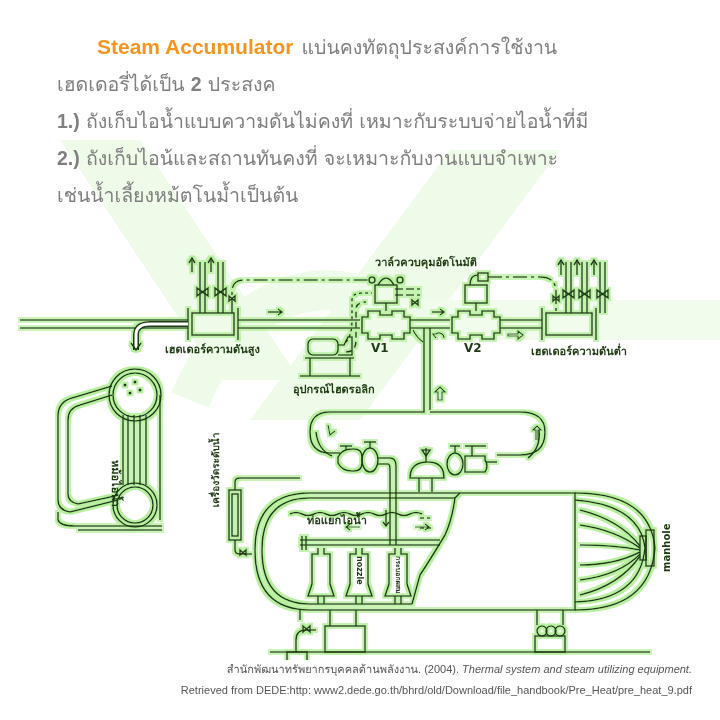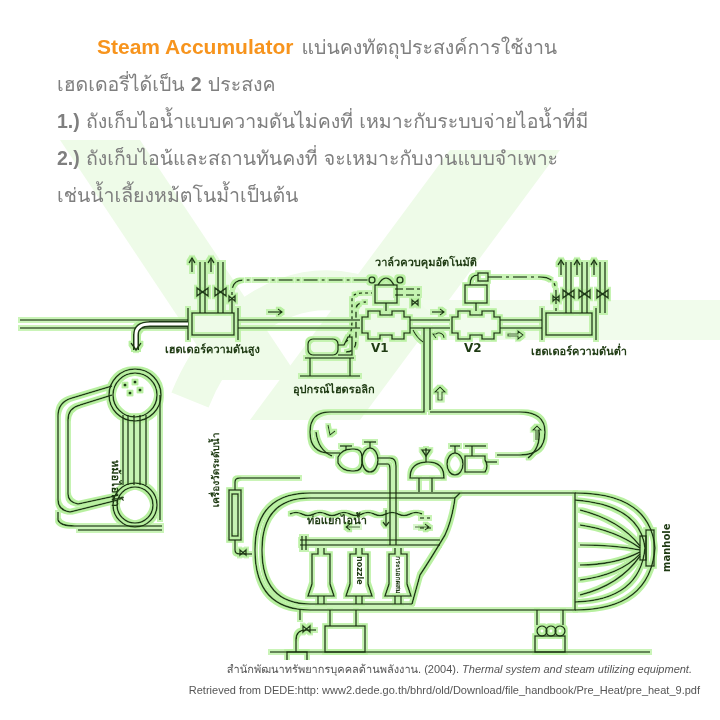--- a/index.html
+++ b/index.html
@@ -5,21 +5,21 @@
   html, body { margin:0; padding:0; background:#ffffff; }
   body { width:720px; height:720px; position:relative; overflow:hidden; font-family:"DejaVu Sans", sans-serif; }
   .watermark { position:absolute; left:0; top:0; width:720px; height:720px; z-index:0; }
   .text-block { position:absolute; left:57px; top:28px; width:650px; z-index:2; color:#7f7f7f; font-family:"DejaVu Sans", sans-serif; font-size:19.5px; line-height:37px; }
   .line { white-space:nowrap; }
   .title { color:#f7941d; font-family:"Liberation Sans", sans-serif; font-weight:bold; font-size:21px; margin-left:40px; margin-right:8px; }
   .num { font-weight:bold; font-family:"Liberation Sans", sans-serif; }
   .diagram { position:absolute; left:0; top:250px; width:720px; height:410px; z-index:1; }
   .caption { position:absolute; z-index:2; color:#555; font-family:"Liberation Sans", sans-serif; font-size:11px; white-space:nowrap; }
   .cap1 { right:28px; top:660px; }
-  .cap2 { right:20px; top:684px; }
+  .cap2 { right:28px; top:684px; }
   .cap1 i { font-style:italic; }
   svg text { font-family:"DejaVu Sans", sans-serif; }
 </style>
 </head>
 <body>
 
 <svg class="watermark" viewBox="0 0 720 720">
   <polygon points="60,140 140,140 300,380 220,380" fill="#eefbe8"></polygon>
   <polygon points="450,150 560,150 360,420 250,420" fill="#eefbe8"></polygon>
   <polygon points="420,300 720,300 720,340 440,340" fill="#f1fcec"></polygon>

